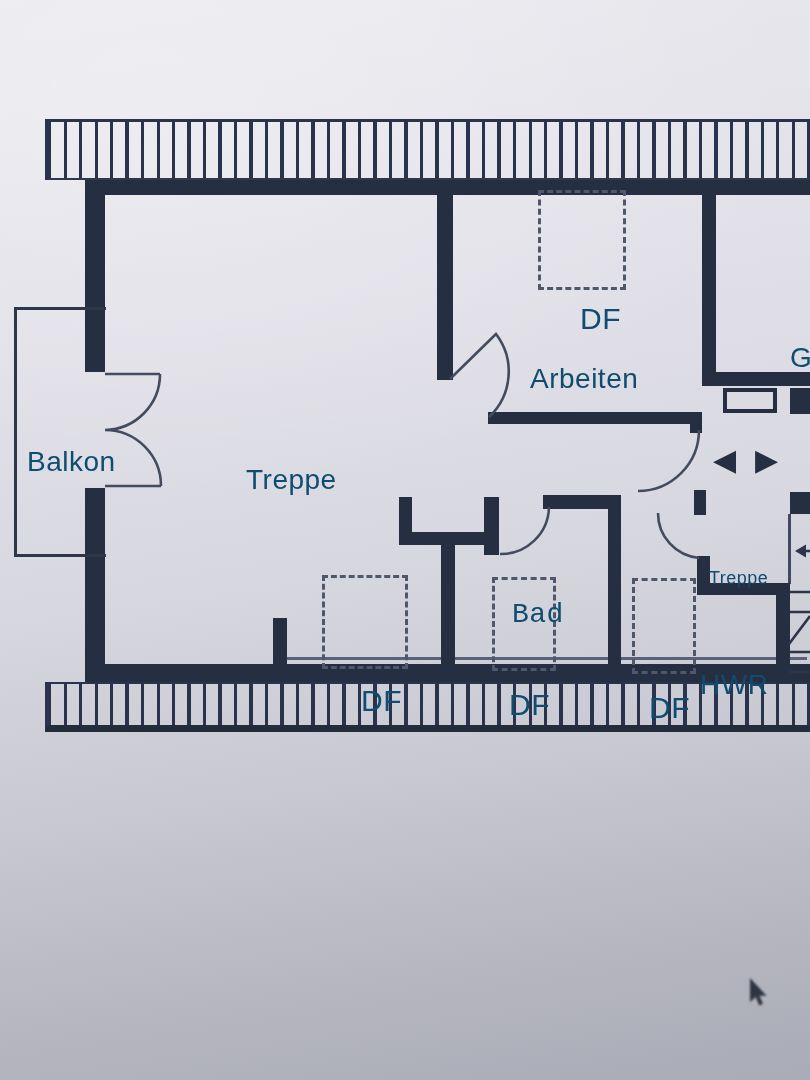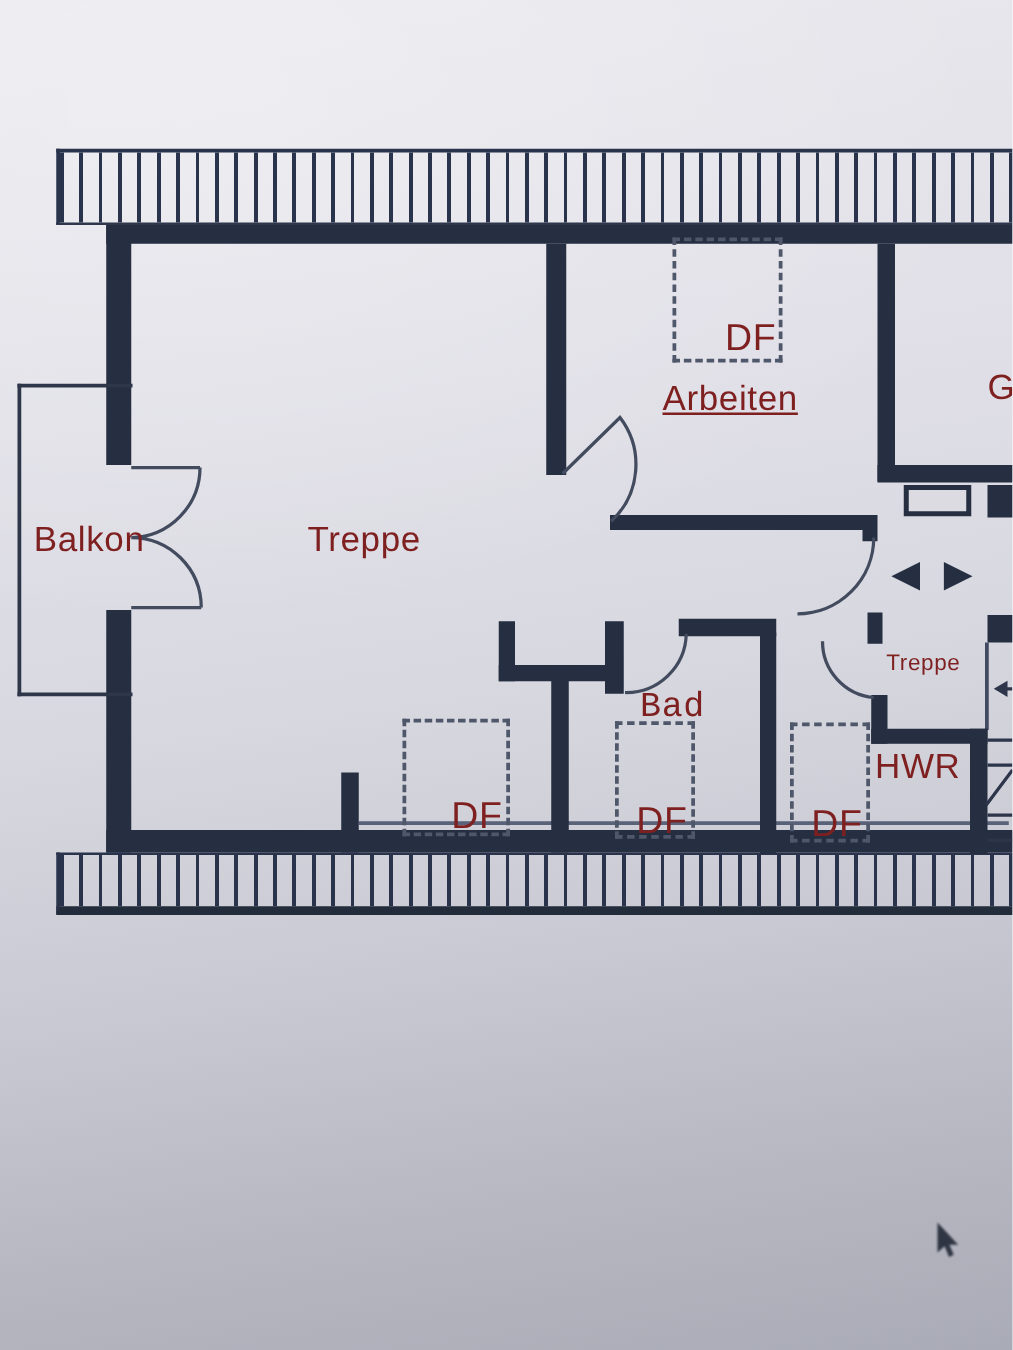--- a/index.html
+++ b/index.html
@@ -15,21 +15,21 @@
   .thin{position:absolute;background:#59617a;z-index:1;}
   .hatch{
     position:absolute;z-index:2;
     background:repeating-linear-gradient(90deg,#27314a 0px,#27314a 3px,rgba(0,0,0,0) 3px,rgba(0,0,0,0) 15.5px);
   }
   .hatch.top{left:45px;top:119px;width:762px;height:56px;
     border-top:3px solid #27314a;border-left:3px solid #27314a;border-bottom:2px solid #2b3549;}
   .hatch.bottom{left:45px;top:682px;width:762px;height:41px;
     border-top:2px solid #27314a;border-left:3px solid #27314a;border-bottom:7px solid #1f2939;}
   .dash{position:absolute;border:3px dashed #4d5669;z-index:2;}
-  .lbl{position:absolute;z-index:4;color:#7f1d1d;font-size:28px;line-height:1.05;white-space:nowrap;letter-spacing:.5px;}
+  .lbl{position:absolute;z-index:4;color:#0c4a6e;font-size:28px;line-height:1.05;white-space:nowrap;letter-spacing:.5px;margin-top:48px;}
   .sym{position:absolute;z-index:4;color:#222c3f;font-size:30px;line-height:1;}
   .outline{position:absolute;border:3px solid #2b3447;border-right:none;z-index:2;}
   .box{position:absolute;border:4px solid #222c3f;background:#dfdee5;z-index:2;box-sizing:border-box;}
   svg.overlay{position:absolute;left:0;top:0;z-index:3;}
 </style>
 </head>
 <body>
 
 <div class="photo">
 
@@ -79,27 +79,27 @@
       <path d="M549,507 A48,48 0 0 1 500,554"></path>
     </g>
     <g fill="none" stroke="#2a3348" stroke-width="2.6">
       <path d="M790,592 H810 M790,612 H810 M790,652 H810 M790,672 H810 M789,644 L810,616"></path>
       <path d="M810,551 H798"></path>
     </g>
     <polygon points="795,551 806,544.5 806,557.5" fill="#2a3348"></polygon>
     <polygon points="750,978 750,1002 755.7,997 759.2,1005.5 763,1003.8 759.5,995.8 766.5,995.8" fill="#1b2130" opacity="0.88" style="filter:blur(1px);"></polygon>
   </svg>
 
-  <div class="lbl" style="left:27px;top:417px;">Balkon</div>
+  <div class="lbl" style="left:27px;top:399px;">Balkon</div>
   <div class="lbl" style="left:246px;top:417px;">Treppe</div>
-  <div class="lbl" style="left:530px;top:304px;text-decoration:underline;">Arbeiten</div>
+  <div class="lbl" style="left:530px;top:316px;">Arbeiten</div>
   <div class="lbl" style="left:790px;top:295px;">G</div>
   <div class="lbl" style="left:512px;top:552px;font-family:Liberation Mono, monospace;">Bad</div>
   <div class="lbl" style="left:709px;top:521px;font-size:18px;">Treppe</div>
-  <div class="lbl" style="left:700px;top:598px;">HWR</div>
+  <div class="lbl" style="left:700px;top:622px;">HWR</div>
 
   <div class="lbl" style="left:580px;top:255px;font-size:30px;">DF</div>
   <div class="lbl" style="left:361px;top:637px;font-size:30px;">DF</div>
   <div class="lbl" style="left:509px;top:641px;font-size:30px;">DF</div>
   <div class="lbl" style="left:649px;top:644px;font-size:30px;">DF</div>
 
   <span class="sym" style="left:713px;top:445px;">◀</span>
   <span class="sym" style="left:755px;top:445px;">▶</span>
 
 </div>

